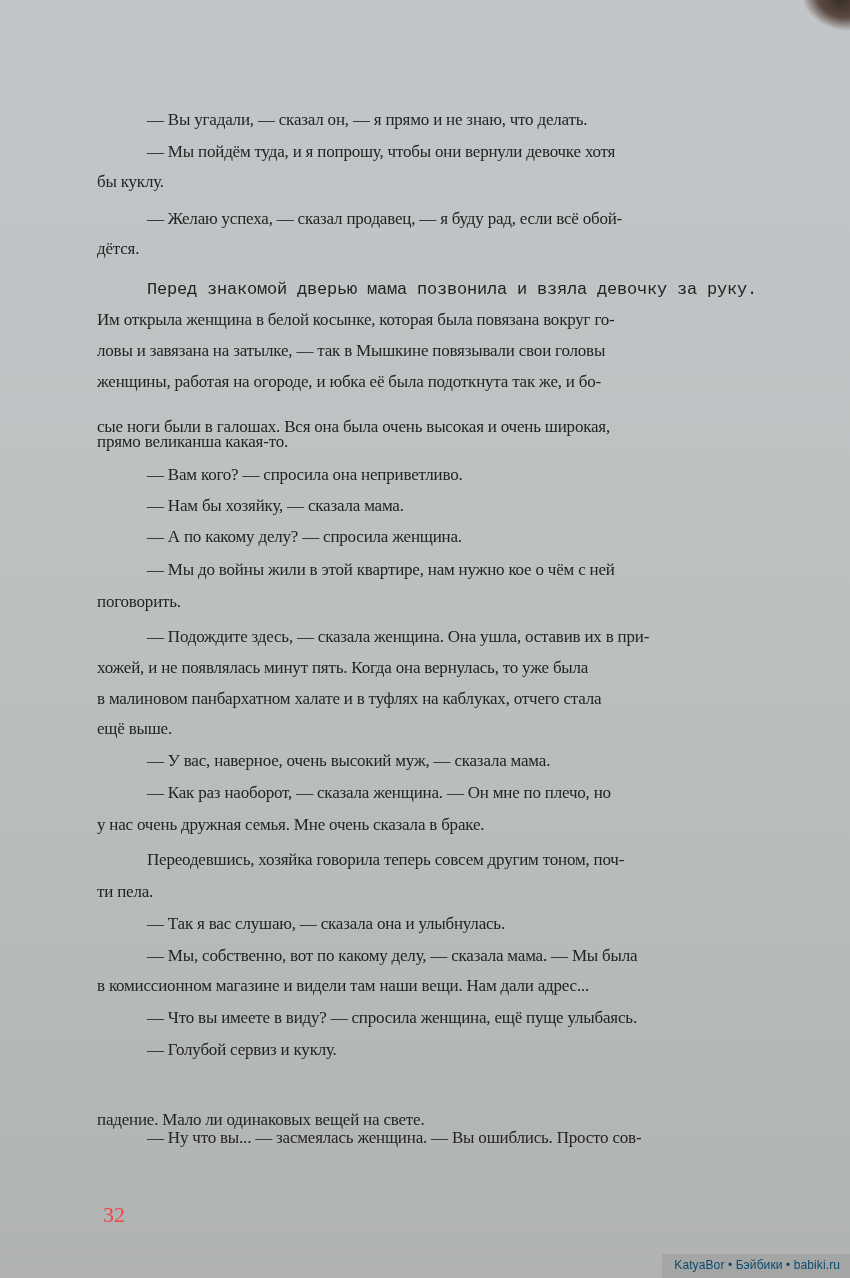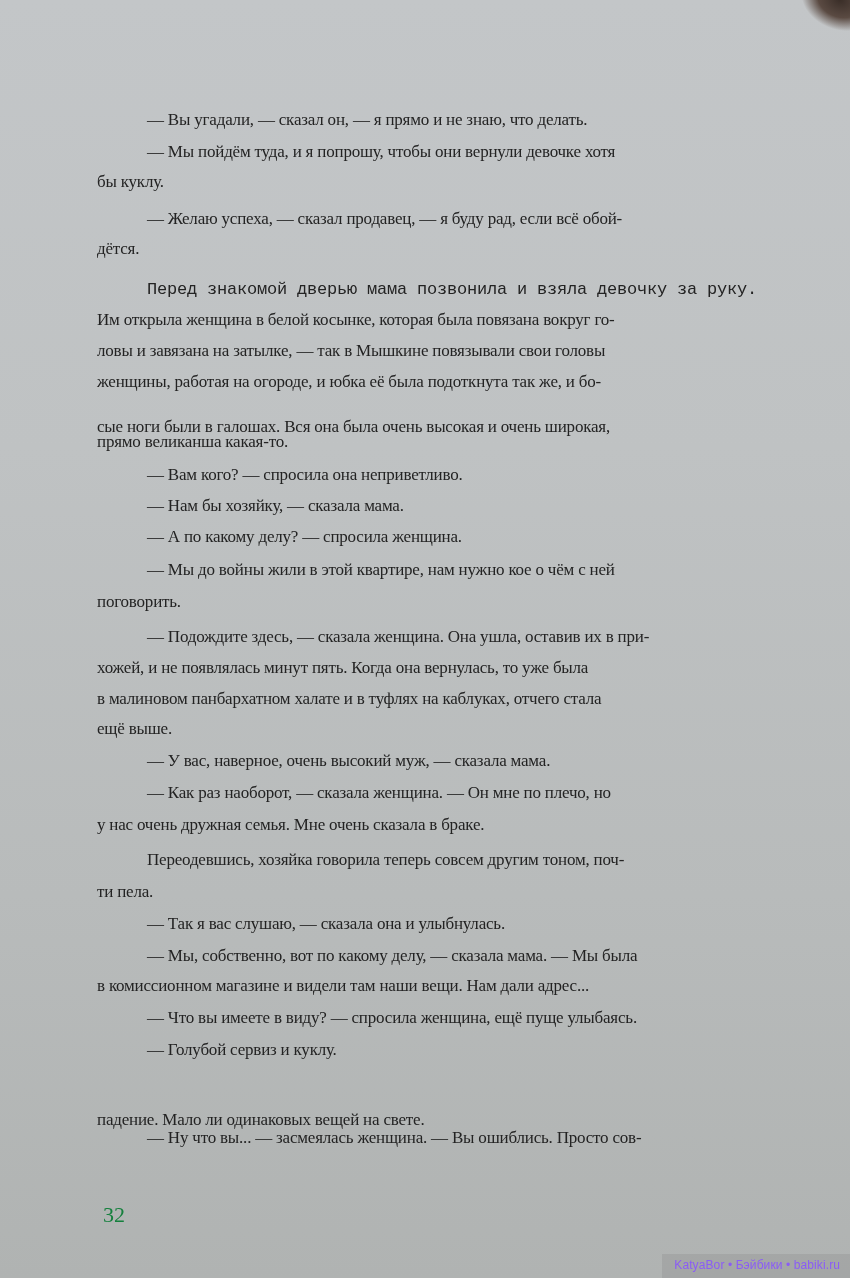--- a/index.html
+++ b/index.html
@@ -38,29 +38,29 @@
       font-size: 17px;
       line-height: 1;
       letter-spacing: -0.2px;
     }
     .indent { left: 50px; }
     .page-number {
       position: absolute;
       left: 103px;
       top: 1202px;
       font-size: 22px;
-      color: #15803d;
+      color: #ef4444;
     }
     .watermark {
       position: absolute;
       right: 0;
       bottom: 0;
       padding: 4px 10px 6px 12px;
       background: rgba(150,150,150,0.45);
-      color: #8b5cf6;
+      color: #0c4a6e;
       font-family: "Liberation Sans", "DejaVu Sans", sans-serif;
       font-size: 12px;
       letter-spacing: 0.1px;
       margin-top: 34px;
     }
   </style>
 </head>
 <body>
 
 <div class="corner-shadow"></div>

